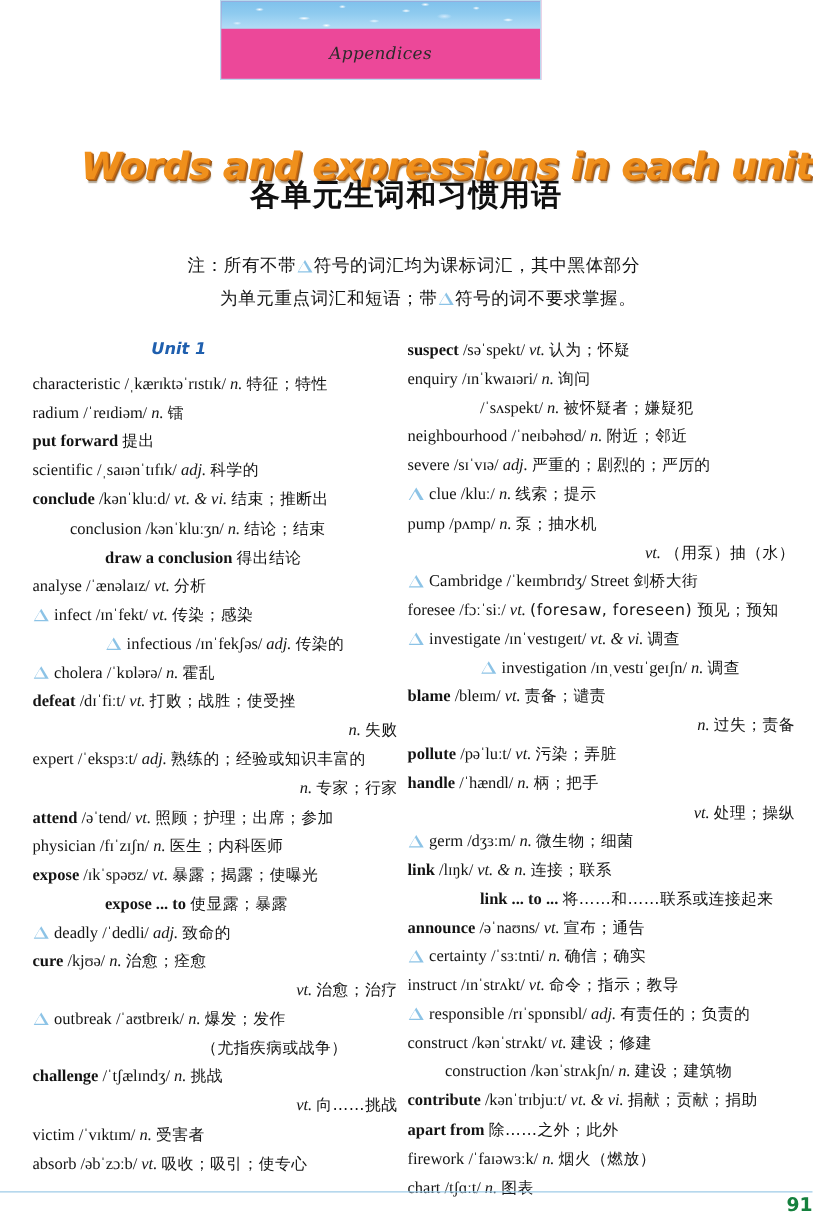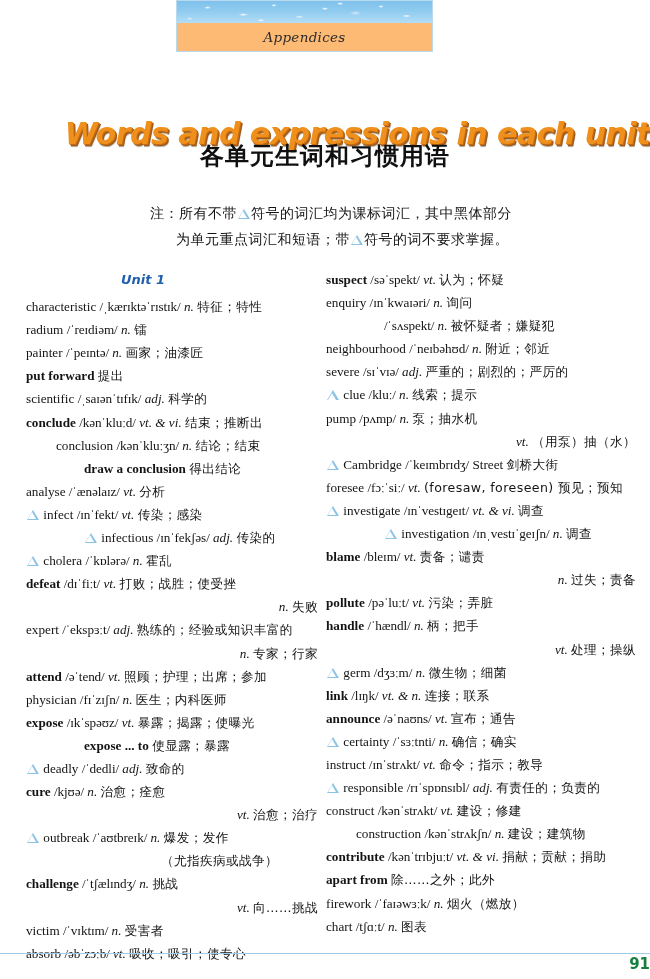--- a/index.html
+++ b/index.html
@@ -7,24 +7,24 @@
     width:650px;height:979px;
     background:#ffffff;
     font-family:"Liberation Serif","DejaVu Serif",serif;
     color:#141414;
     position:relative;
     overflow:hidden;
   }
 
   
   .header-banner{
-    position:absolute;left:176px;top:0;width:257px;height:52px;
+    position:absolute;left:176px;top:0;width:257px;height:64px;
     border:1px solid #b9d9ee;
     box-sizing:border-box;
-    background:#fdba74;
+    background:#ec4899;
   }
   .header-image{
     position:absolute;left:0;top:0;right:0;height:22px;
     background:
       radial-gradient(ellipse 5px 2px at 12% 30%, #ffffff 0%, rgba(255,255,255,0) 70%),
       radial-gradient(ellipse 7px 2px at 26% 62%, #ffffff 0%, rgba(255,255,255,0) 70%),
       radial-gradient(ellipse 4px 2px at 38% 20%, #ffffff 0%, rgba(255,255,255,0) 70%),
       radial-gradient(ellipse 6px 2px at 48% 72%, #eaf6ff 0%, rgba(255,255,255,0) 70%),
       radial-gradient(ellipse 5px 2px at 58% 35%, #ffffff 0%, rgba(255,255,255,0) 70%),
       radial-gradient(ellipse 8px 3px at 70% 55%, #cfe8fb 0%, rgba(255,255,255,0) 75%),
@@ -166,21 +166,20 @@
 <div class="note">
   <span><span>注：所有不带</span><span class="tri-h"></span><span>符号的词汇均为课标词汇，其中黑体部分</span></span>
   <span class="l2"><span>为单元重点词汇和短语；带</span><span class="tri-h"></span><span>符号的词不要求掌握。</span></span>
 </div>
 
 <div class="col col-left">
   <div class="unit-head">Unit 1</div>
   <div id="list-left">
       <div class="entry"><span class="w">characteristic</span> <span class="ph">/ˌkærɪktəˈrɪstɪk/</span> <span class="pos">n.</span> <span class="cn">特征；特性</span></div>
       <div class="entry"><span class="w">radium</span> <span class="ph">/ˈreɪdiəm/</span> <span class="pos">n.</span> <span class="cn">镭</span></div>
-      <div class="entry"><span class="w">painter</span> <span class="ph">/ˈpeɪntə/</span> <span class="pos">n.</span> <span class="cn">画家；油漆匠</span></div>
       <div class="entry"><span class="w b">put forward</span> <span class="cn b">提出</span></div>
       <div class="entry"><span class="w">scientific</span> <span class="ph">/ˌsaɪənˈtɪfɪk/</span> <span class="pos">adj.</span> <span class="cn">科学的</span></div>
       <div class="entry"><span class="w b">conclude</span> <span class="ph">/kənˈkluːd/</span> <span class="pos">vt. &amp; vi.</span> <span class="cn b">结束；推断出</span></div>
       <div class="entry ind1"><span class="w">conclusion</span> <span class="ph">/kənˈkluːʒn/</span> <span class="pos">n.</span> <span class="cn">结论；结束</span></div>
       <div class="entry ind2"><span class="w b">draw a conclusion</span> <span class="cn b">得出结论</span></div>
       <div class="entry"><span class="w">analyse</span> <span class="ph">/ˈænəlaɪz/</span> <span class="pos">vt.</span> <span class="cn">分析</span></div>
       <div class="entry"><span class="tri-h"></span> <span class="w">infect</span> <span class="ph">/ɪnˈfekt/</span> <span class="pos">vt.</span> <span class="cn">传染；感染</span></div>
       <div class="entry ind2"><span class="tri-h"></span> <span class="w">infectious</span> <span class="ph">/ɪnˈfekʃəs/</span> <span class="pos">adj.</span> <span class="cn">传染的</span></div>
       <div class="entry"><span class="tri-h"></span> <span class="w">cholera</span> <span class="ph">/ˈkɒlərə/</span> <span class="pos">n.</span> <span class="cn">霍乱</span></div>
       <div class="entry"><span class="w b">defeat</span> <span class="ph">/dɪˈfiːt/</span> <span class="pos">vt.</span> <span class="cn b">打败；战胜；使受挫</span></div>
@@ -217,20 +216,21 @@
       <div class="entry"><span class="w">foresee</span> <span class="ph">/fɔːˈsiː/</span> <span class="pos">vt.</span> <span class="cn">(foresaw, foreseen) 预见；预知</span></div>
       <div class="entry"><span class="tri-h"></span> <span class="w">investigate</span> <span class="ph">/ɪnˈvestɪgeɪt/</span> <span class="pos">vt. &amp; vi.</span> <span class="cn">调查</span></div>
       <div class="entry ind2"><span class="tri-h"></span> <span class="w">investigation</span> <span class="ph">/ɪnˌvestɪˈgeɪʃn/</span> <span class="pos">n.</span> <span class="cn">调查</span></div>
       <div class="entry"><span class="w b">blame</span> <span class="ph">/bleɪm/</span> <span class="pos">vt.</span> <span class="cn b">责备；谴责</span></div>
       <div class="entry ind4"><span class="pos">n.</span> <span class="cn b">过失；责备</span></div>
       <div class="entry"><span class="w b">pollute</span> <span class="ph">/pəˈluːt/</span> <span class="pos">vt.</span> <span class="cn b">污染；弄脏</span></div>
       <div class="entry"><span class="w b">handle</span> <span class="ph">/ˈhændl/</span> <span class="pos">n.</span> <span class="cn b">柄；把手</span></div>
       <div class="entry ind4"><span class="pos">vt.</span> <span class="cn b">处理；操纵</span></div>
       <div class="entry"><span class="tri-h"></span> <span class="w">germ</span> <span class="ph">/dʒɜːm/</span> <span class="pos">n.</span> <span class="cn">微生物；细菌</span></div>
       <div class="entry"><span class="w b">link</span> <span class="ph">/lɪŋk/</span> <span class="pos">vt. &amp; n.</span> <span class="cn b">连接；联系</span></div>
+      <div class="entry ind2"><span class="w b">link ... to ...</span> <span class="cn b">将……和……联系或连接起来</span></div>
       <div class="entry"><span class="w b">announce</span> <span class="ph">/əˈnaʊns/</span> <span class="pos">vt.</span> <span class="cn b">宣布；通告</span></div>
       <div class="entry"><span class="tri-h"></span> <span class="w">certainty</span> <span class="ph">/ˈsɜːtnti/</span> <span class="pos">n.</span> <span class="cn">确信；确实</span></div>
       <div class="entry"><span class="w">instruct</span> <span class="ph">/ɪnˈstrʌkt/</span> <span class="pos">vt.</span> <span class="cn">命令；指示；教导</span></div>
       <div class="entry"><span class="tri-h"></span> <span class="w">responsible</span> <span class="ph">/rɪˈspɒnsɪbl/</span> <span class="pos">adj.</span> <span class="cn">有责任的；负责的</span></div>
       <div class="entry"><span class="w">construct</span> <span class="ph">/kənˈstrʌkt/</span> <span class="pos">vt.</span> <span class="cn">建设；修建</span></div>
       <div class="entry ind1"><span class="w">construction</span> <span class="ph">/kənˈstrʌkʃn/</span> <span class="pos">n.</span> <span class="cn">建设；建筑物</span></div>
       <div class="entry"><span class="w b">contribute</span> <span class="ph">/kənˈtrɪbjuːt/</span> <span class="pos">vt. &amp; vi.</span> <span class="cn b">捐献；贡献；捐助</span></div>
       <div class="entry"><span class="w b">apart from</span> <span class="cn b">除……之外；此外</span></div>
       <div class="entry"><span class="w">firework</span> <span class="ph">/ˈfaɪəwɜːk/</span> <span class="pos">n.</span> <span class="cn">烟火（燃放）</span></div>
       <div class="entry"><span class="w">chart</span> <span class="ph">/tʃɑːt/</span> <span class="pos">n.</span> <span class="cn">图表</span></div>

